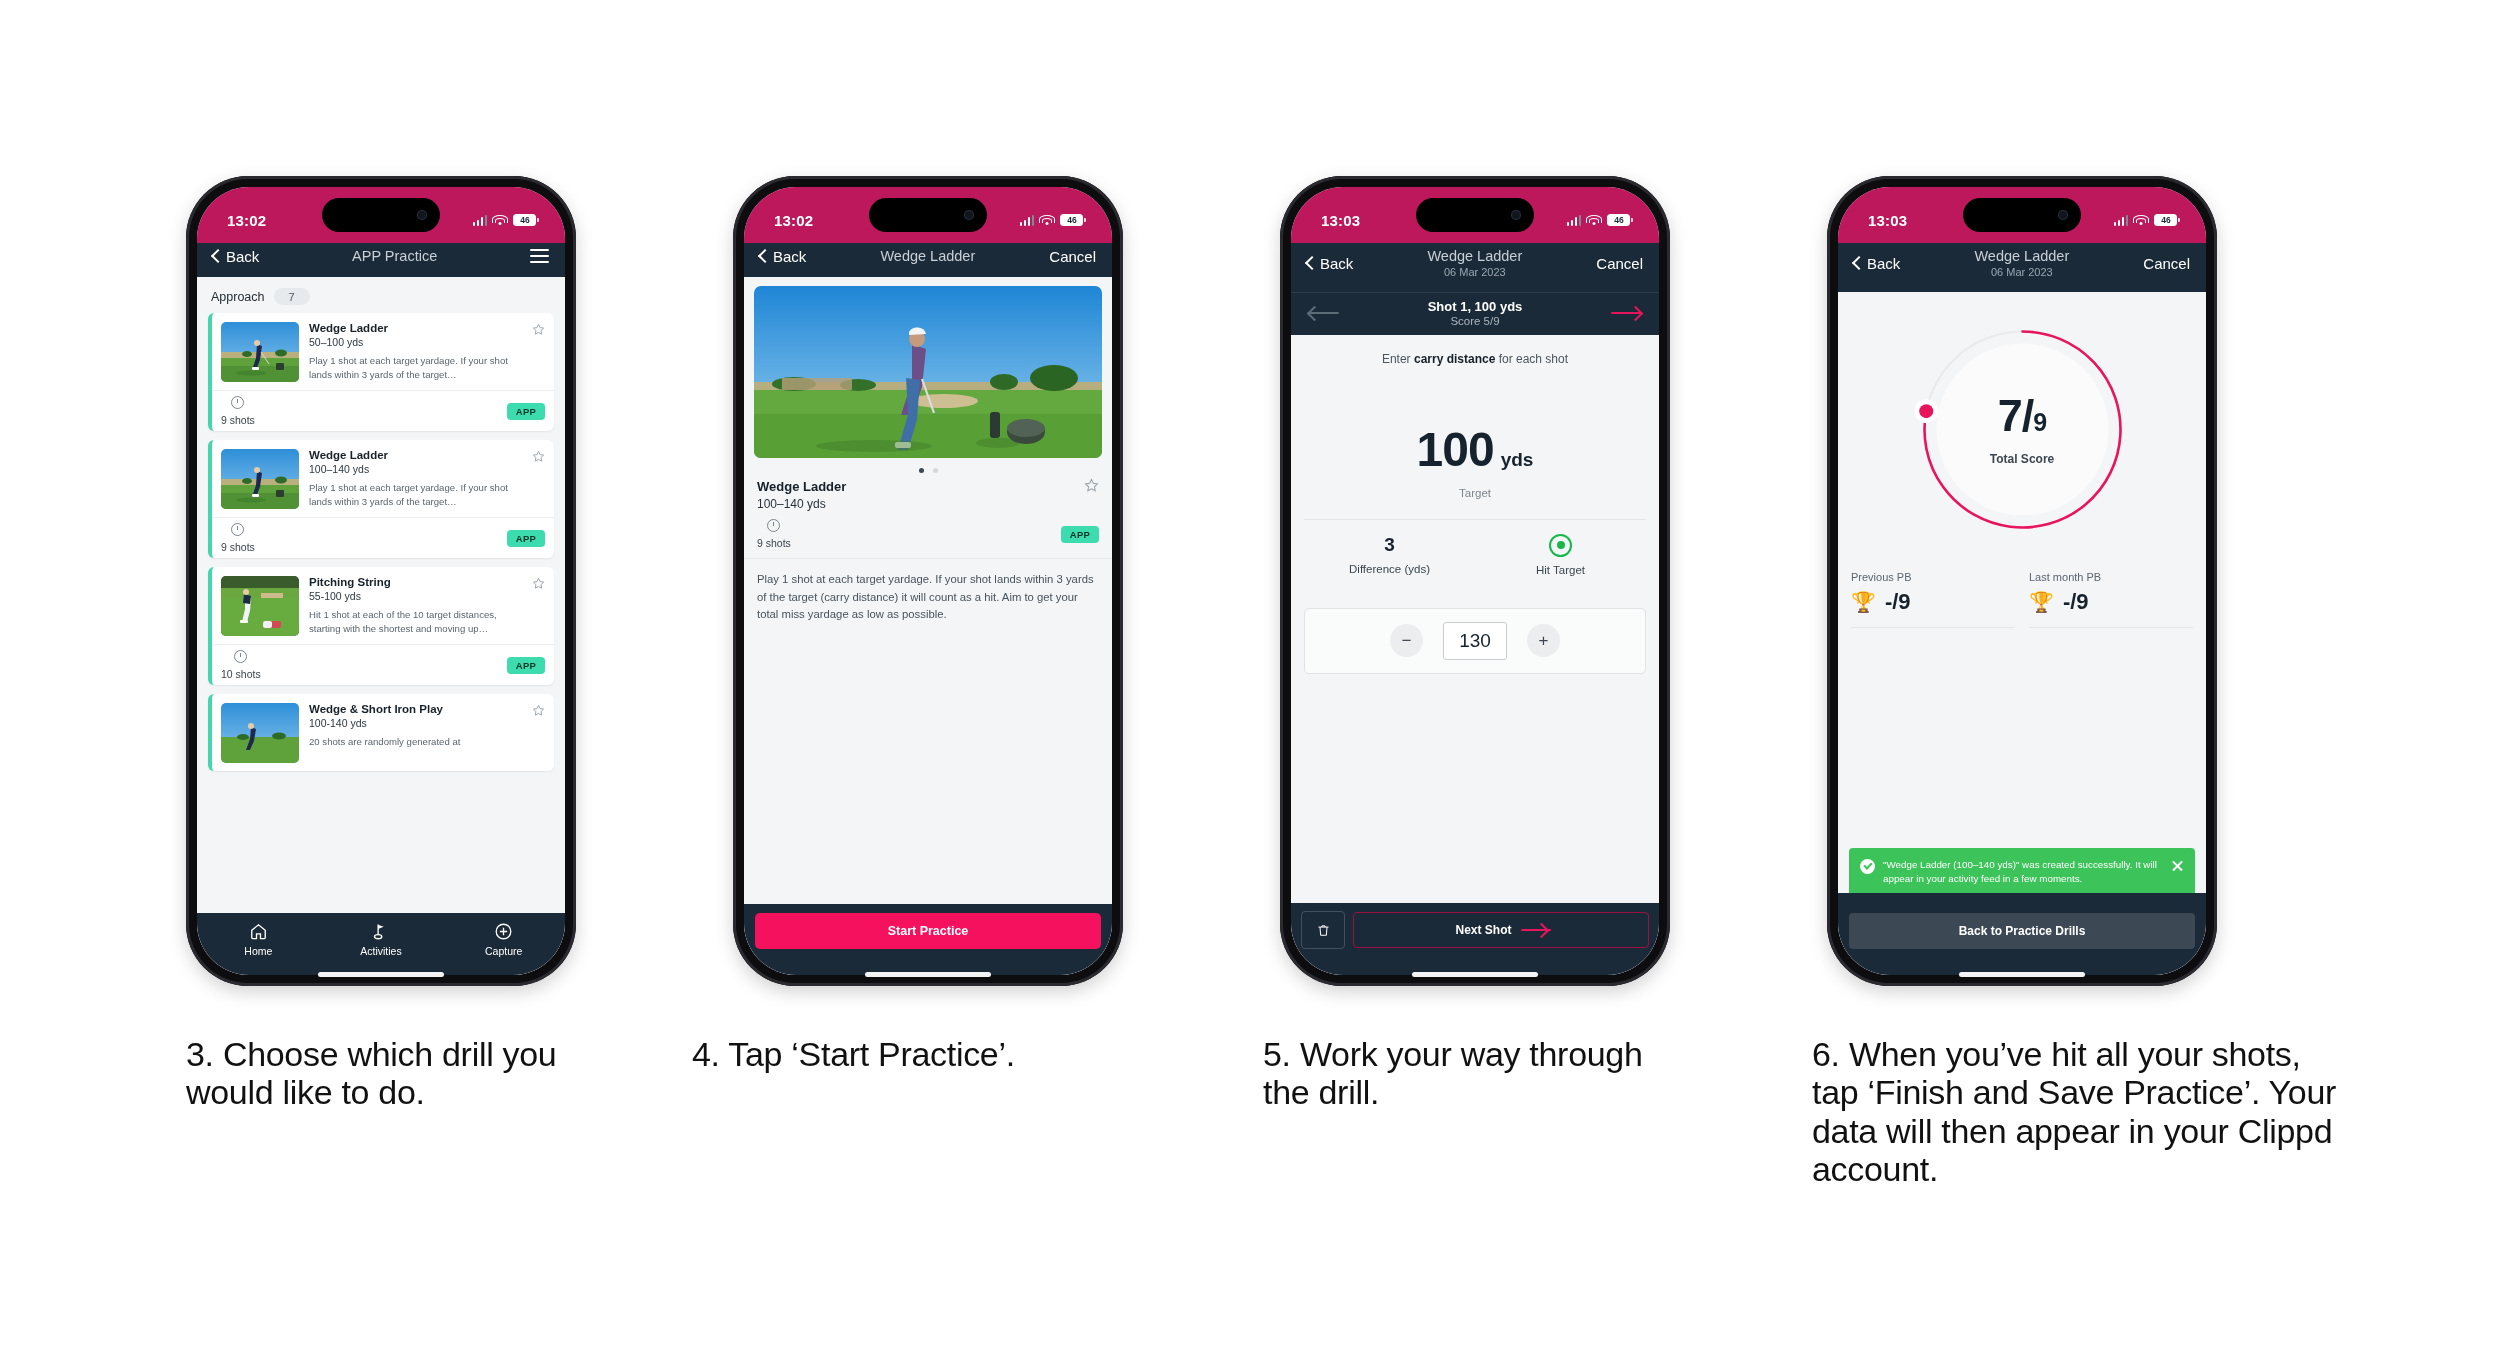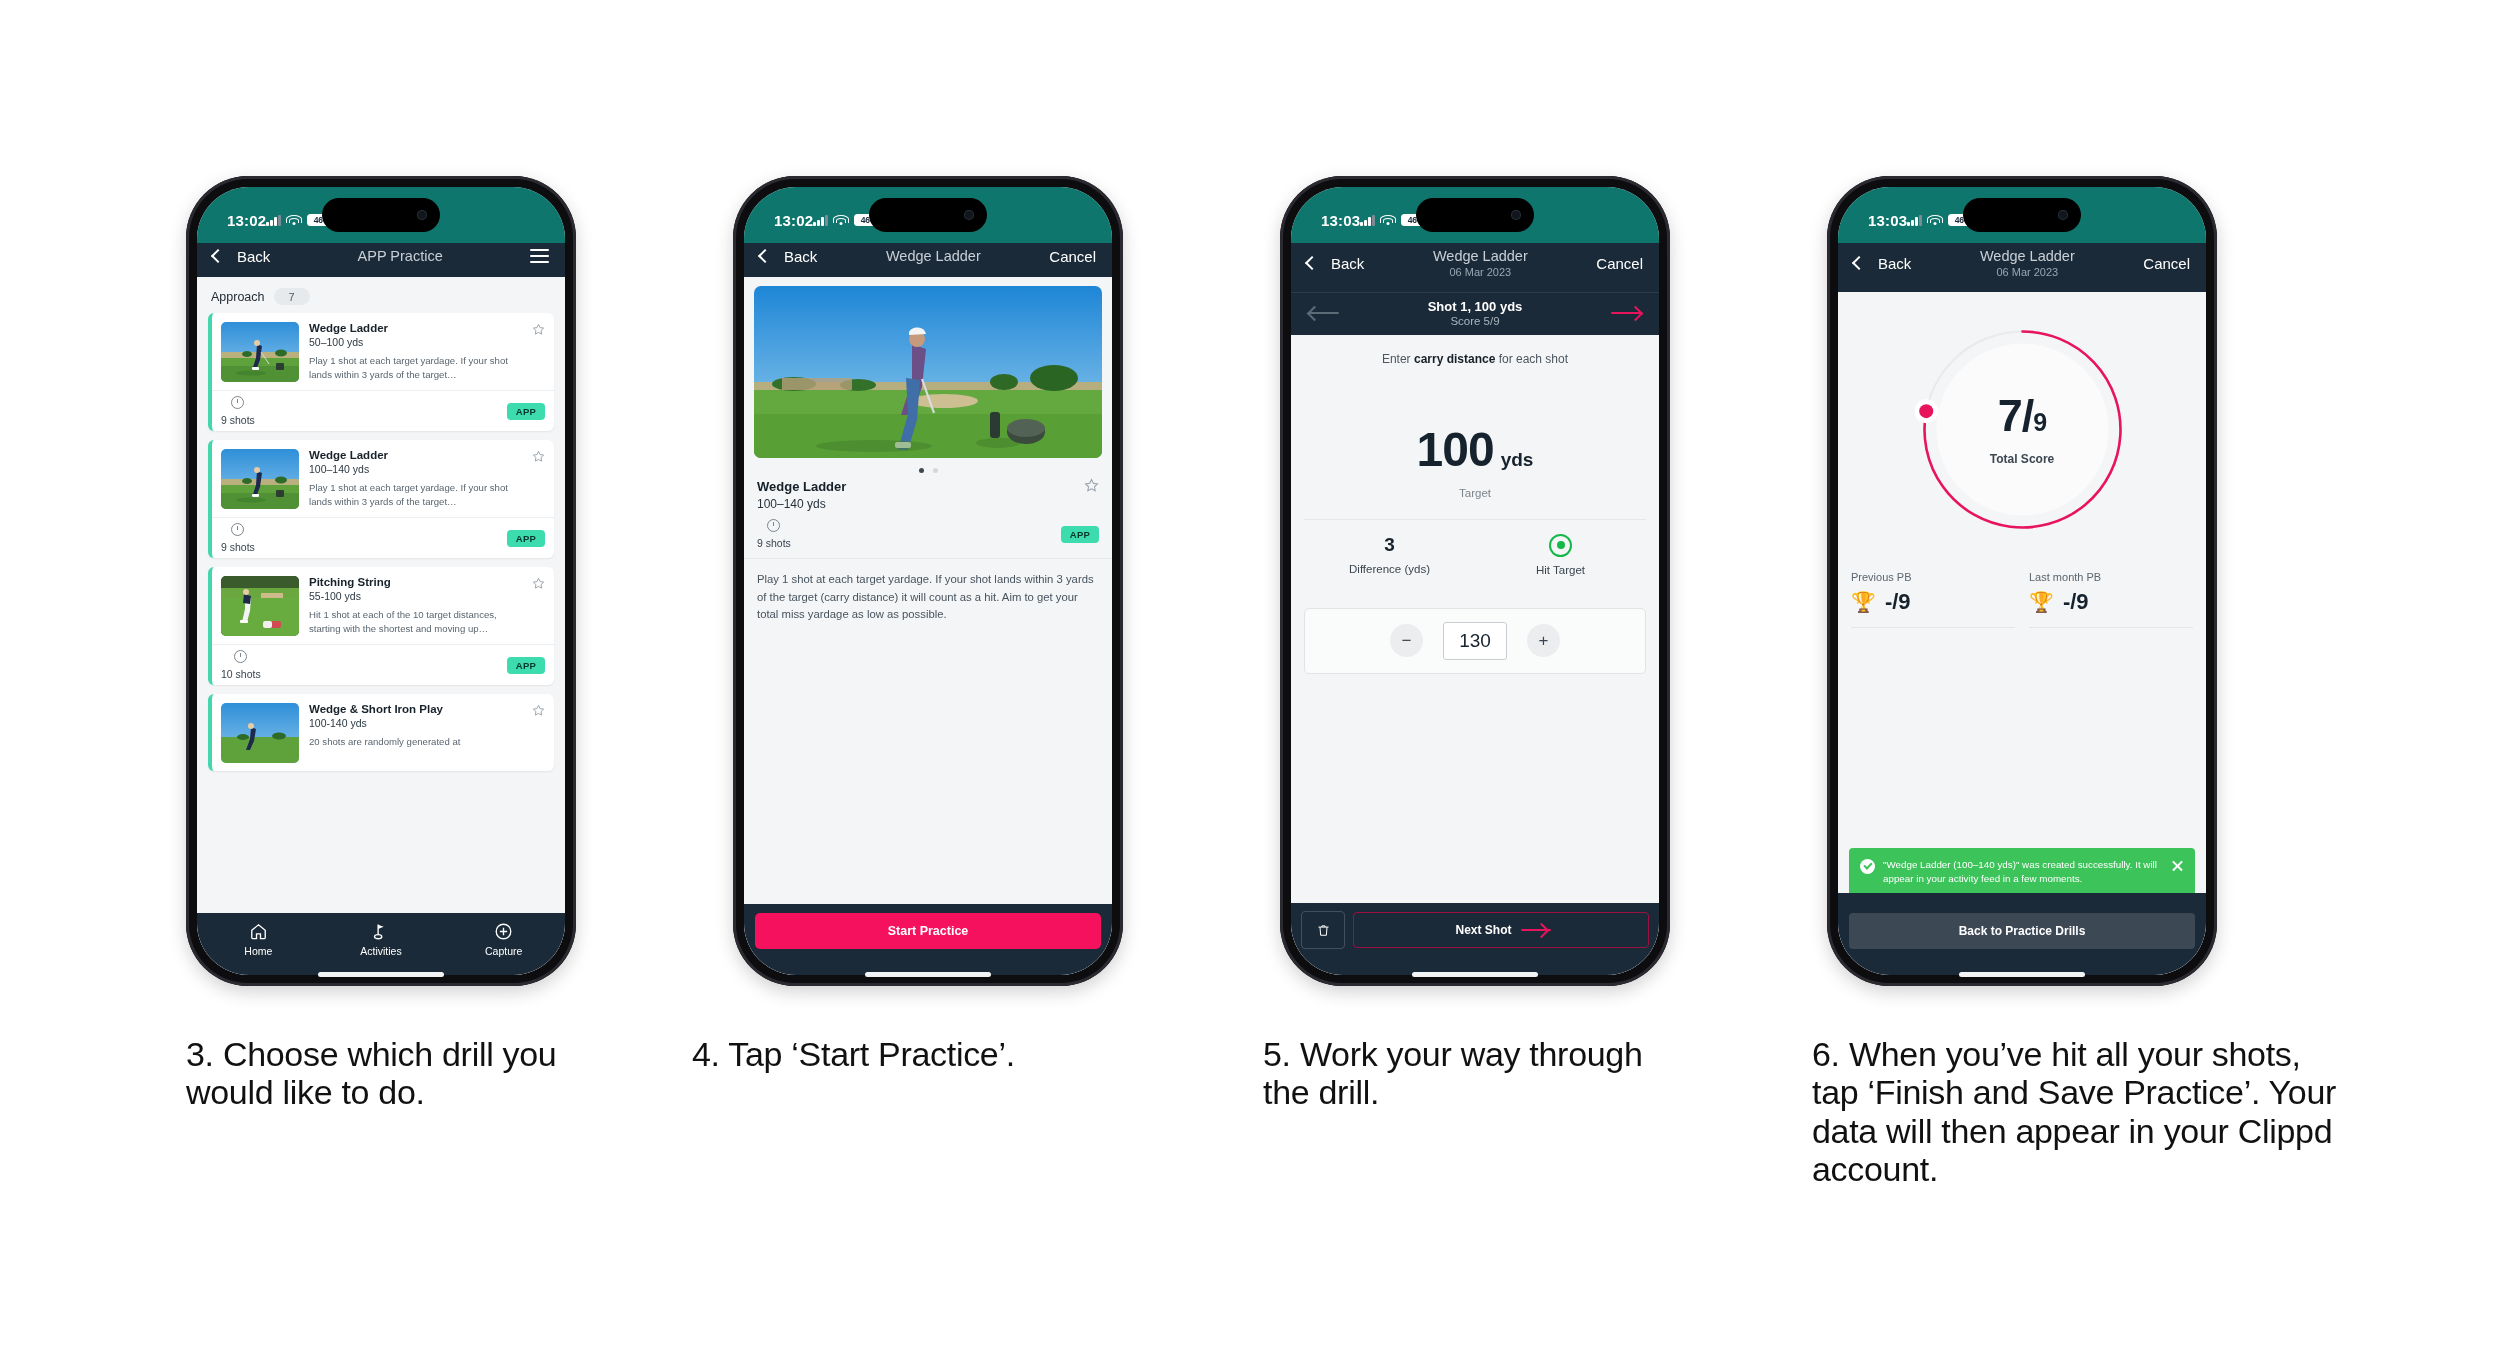--- a/index.html
+++ b/index.html
@@ -21,22 +21,22 @@
           display:flex;flex-direction:column;}
   .notch{position:absolute;left:50%;transform:translateX(-50%);top:22px;
          width:118px;height:34px;border-radius:20px;background:#000;z-index:40;}
   .notch .cam{position:absolute;right:13px;top:50%;transform:translateY(-50%);
          width:10px;height:10px;border-radius:50%;background:#12161c;
          box-shadow:0 0 0 1px #23303c inset;}
   .homebar{position:absolute;left:50%;transform:translateX(-50%);bottom:9px;
          width:126px;height:5px;border-radius:3px;background:#fff;z-index:45;opacity:.95;}
 
   
-  .statusbar{height:56px;flex:0 0 56px;background:#0f766e;color:#fff;
-       display:flex;align-items:center;
+  .statusbar{height:56px;flex:0 0 56px;background:#be185d;color:#fff;
+       display:flex;align-items:center;justify-content:space-between;
        padding:0 26px 0 30px;box-sizing:border-box;position:relative;z-index:30;}
   .sb-time{font-size:15px;font-weight:700;letter-spacing:.2px;padding-top:10px;}
   .sb-right{display:flex;align-items:center;gap:6px;padding-top:10px;}
   .bars{display:flex;align-items:flex-end;gap:1.5px;height:11px;}
   .bars i{display:block;width:2.5px;background:#fff;border-radius:1px;}
   .bars i:nth-child(1){height:4px}.bars i:nth-child(2){height:6px}
   .bars i:nth-child(3){height:8.5px}.bars i:nth-child(4){height:11px;background:#7d8b96}
   .wifi{position:relative;width:14px;height:11px;}
   .wifi span{position:absolute;left:50%;transform:translateX(-50%);
      border:1.6px solid #fff;border-bottom:none;border-radius:50% 50% 0 0;}
@@ -44,21 +44,21 @@
   .wifi span.b{width:8px;height:4px;top:3.4px}
   .wifi span.c{width:3px;height:3px;top:7px;border-radius:50%;background:#fff;border:none}
   .batt{display:flex;align-items:center;}
   .batt .body{width:23px;height:12px;border-radius:3.5px;background:#fff;color:#1b2a38;
       font-size:8.5px;font-weight:700;display:flex;align-items:center;justify-content:center;}
   .batt .tip{width:1.6px;height:4px;background:#fff;border-radius:0 1px 1px 0;margin-left:1px;opacity:.8}
 
   
   .navbar{background:#1b2a38;color:#fff;flex:0 0 auto;padding:4px 16px 12px;
        display:flex;align-items:center;justify-content:space-between;box-sizing:border-box;}
-  .nav-back{display:flex;align-items:center;gap:13px;font-size:15px;font-weight:400;}
+  .nav-back{display:flex;align-items:center;gap:2px;font-size:15px;font-weight:400;}
   .chev{width:8px;height:8px;border-left:2px solid #fff;border-bottom:2px solid #fff;
        transform:rotate(45deg);display:inline-block;margin-right:1px;}
   .nav-title{font-size:14.5px;color:#c8cfd6;text-align:center;line-height:1.25;flex:1;}
   .nav-title .sub{display:block;font-size:11px;color:#9aa7b2;margin-top:1px;}
   .nav-cancel{font-size:15px;color:#fff;}
   .hamb{display:flex;flex-direction:column;gap:3.5px;}
   .hamb i{width:19px;height:2.4px;background:#fff;border-radius:1px;display:block;}
 
   
   .shotbar{background:#1b2a38;border-top:1px solid #2c3c4b;color:#fff;

